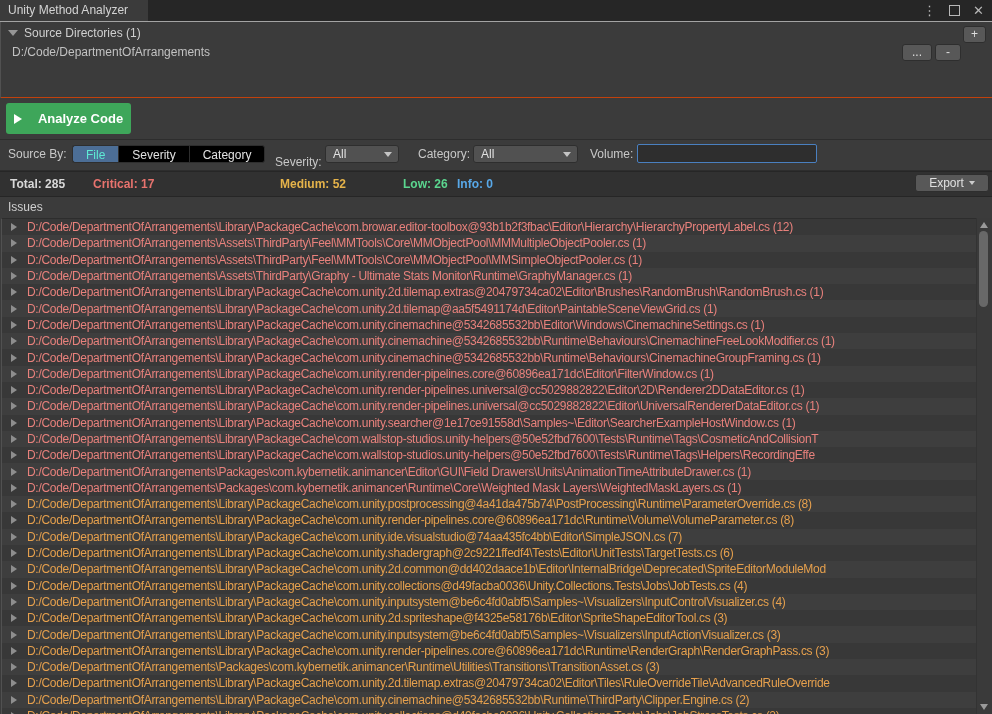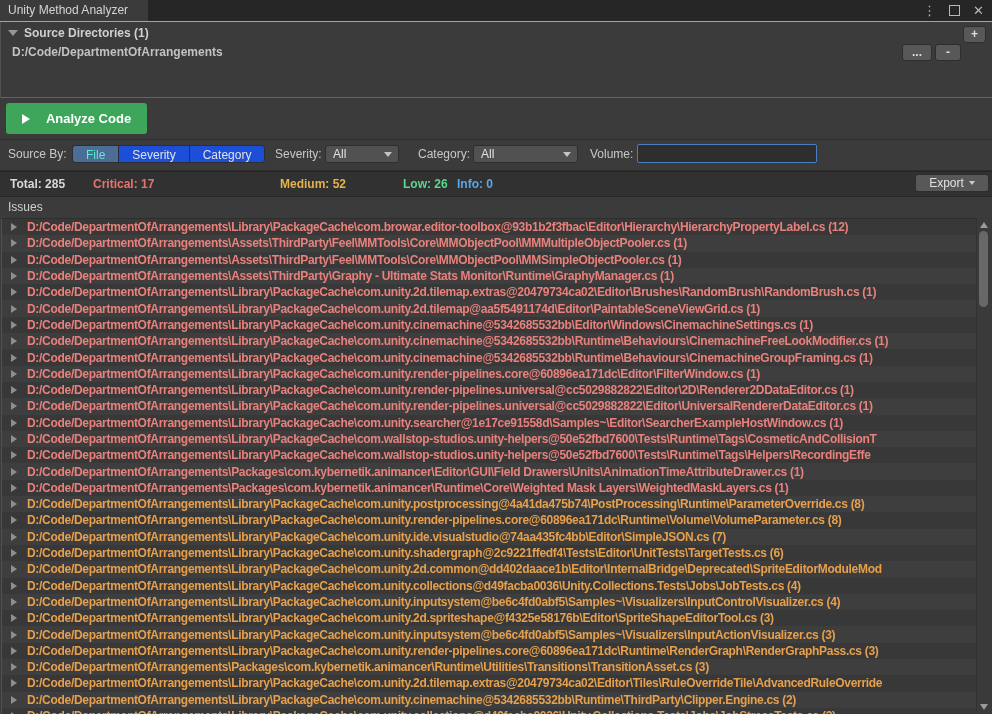--- a/index.html
+++ b/index.html
@@ -8,46 +8,46 @@
   
   .titlebar{position:absolute;top:0;left:0;right:0;height:21px;background:#262626;border-bottom:2px solid #a3a3a3;}
   .title-tab{position:absolute;top:0;left:0;width:148px;height:21px;background:#3b3b3b;color:#d4d4d4;
              font-size:12px;line-height:21px;padding-left:8px;box-sizing:border-box;white-space:nowrap;}
   .win-icons{position:absolute;right:8px;top:0;height:21px;display:flex;gap:13px;align-items:center;}
   .kebab{color:#b8b8b8;font-size:13px;line-height:21px;}
   .maxbox{width:9px;height:9px;border:1.5px solid #b8b8b8;}
   .closex{color:#b8b8b8;font-size:13px;line-height:21px;}
   
   .source-panel{position:absolute;top:22px;left:0;right:0;height:75px;background:#3b3b3b;
-                border-left:1px solid #515151;border-bottom:6px solid #c2410c;font-weight:bold;}
+                border-left:1px solid #515151;border-bottom:6px solid #c2410c;}
   .fold-row{position:absolute;top:4px;left:7px;display:flex;align-items:center;gap:6px;font-size:12px;color:#d0d0d0;}
   .tri-down{width:0;height:0;border-left:5px solid transparent;border-right:5px solid transparent;border-top:6px solid #969696;}
   .dir-path{position:absolute;top:23px;left:11px;font-size:12px;color:#c2c2c2;}
   .mini-btn{position:absolute;background:#585858;border:1px solid #2e2e2e;border-radius:3px;color:#dedede;
             font-size:12px;text-align:center;line-height:15px;box-sizing:border-box;}
   .btn-add{top:4px;right:6px;width:23px;height:17px;}
   .btn-browse{top:22px;right:60px;width:30px;height:17px;}
   .btn-remove{top:22px;right:31px;width:26px;height:17px;}
   
   .analyze-row{position:absolute;top:98px;left:0;right:0;height:41px;background:#3b3b3b;border-bottom:1px solid #2d2d2d;}
-  .analyze-btn{position:absolute;top:5px;left:6px;width:141px;height:31px;background:#3ea65a;border-radius:3px;
+  .analyze-btn{position:absolute;top:5px;left:6px;width:125px;height:31px;background:#3ea65a;border-radius:3px;
                display:flex;align-items:center;justify-content:center;gap:16px;color:#fff;font-size:13px;font-weight:bold;}
   .play-tri{width:0;height:0;border-top:5px solid transparent;border-bottom:5px solid transparent;border-left:8px solid #fff;}
   .status-text{position:absolute;right:4px;top:0;height:100%;display:flex;align-items:center;font-size:12px;color:#c8c8c8;}
   
   .filter-row{position:absolute;top:140px;left:0;right:0;height:30px;background:#3b3b3b;border-bottom:1px solid #2d2d2d;}
   .flabel{position:absolute;top:7px;font-size:12px;color:#c8c8c8;}
   .lbl-group{left:8px;}
   .seg-wrap{position:absolute;top:5px;left:72px;display:flex;}
-  .seg-btn{height:18px;line-height:18px;padding:0 13px;background:#1d4ed8;color:#e2e2e2;font-size:12px;
+  .seg-btn{height:18px;line-height:18px;padding:0 13px;background:#000000;color:#e2e2e2;font-size:12px;
            border:1px solid #2e2e2e;border-right:none;box-sizing:border-box;}
   .seg-btn:first-child{border-radius:3px 0 0 3px;}
   .seg-btn:last-child{border-radius:0 3px 3px 0;border-right:1px solid #2e2e2e;}
   .seg-btn.selected{background:#4c6e96;color:#5eead4;}
-  .lbl-sev{left:275px;}
+  .lbl-sev{left:275px;margin-top:8px;}
   .dropdown{position:absolute;top:5px;height:18px;background:#515151;border:1px solid #2e2e2e;border-radius:3px;
             box-sizing:border-box;font-size:12px;color:#e2e2e2;line-height:16px;padding-left:7px;}
   .dd-sev{left:325px;width:74px;}
   .lbl-cat{left:418px;}
   .dd-cat{left:473px;width:105px;}
   .caret-down{position:absolute;right:6px;top:6px;width:0;height:0;
               border-left:4px solid transparent;border-right:4px solid transparent;border-top:5px solid #c4c4c4;}
   .lbl-search{left:590px;}
   .search-input{position:absolute;top:4px;left:637px;width:180px;height:19px;background:#2e2e2e;
                 border:1px solid #4a80c0;border-radius:2px;box-sizing:border-box;color:#dddddd;
@@ -68,21 +68,21 @@
   .export-caret{width:0;height:0;border-left:3.5px solid transparent;border-right:3.5px solid transparent;border-top:4px solid #cccccc;}
   
   .issues-label{position:absolute;top:200px;left:8px;font-size:12px;color:#d0d0d0;}
   .issues-list{position:absolute;top:218px;left:1px;right:0;bottom:0;background:#3a3a3a;
                border-left:1px solid #515151;border-top:1px solid #2d2d2d;overflow:hidden;}
   .issue-row{height:16.3px;display:flex;align-items:center;white-space:nowrap;overflow:hidden;padding-left:9px;}
   .issue-row.even{background:#383838;}
   .issue-row.odd{background:#3e3e3e;}
   .foldout{flex:0 0 auto;width:0;height:0;border-top:4px solid transparent;border-bottom:4px solid transparent;
            border-left:6px solid #8e8e8e;margin-right:10px;}
-  .row-label{font-size:12px;font-weight:bold;letter-spacing:-0.3px;}
+  .row-label{font-size:12px;font-weight:normal;letter-spacing:-0.3px;}
   
   .vscroll{position:absolute;top:0;right:0;width:15px;bottom:0;background:#3a3a3a;border-left:1px solid #333333;}
   .scroll-up{position:absolute;top:4px;left:3px;width:0;height:0;
              border-left:4px solid transparent;border-right:4px solid transparent;border-bottom:6px solid #9a9a9a;}
   .scroll-thumb{position:absolute;top:13px;left:2px;width:9px;height:76px;background:#686868;border-radius:5px;}
   .scroll-down{position:absolute;bottom:4px;left:3px;width:0;height:0;
                border-left:4px solid transparent;border-right:4px solid transparent;border-top:6px solid #9a9a9a;}
 </style>
 </head>
 <body>

